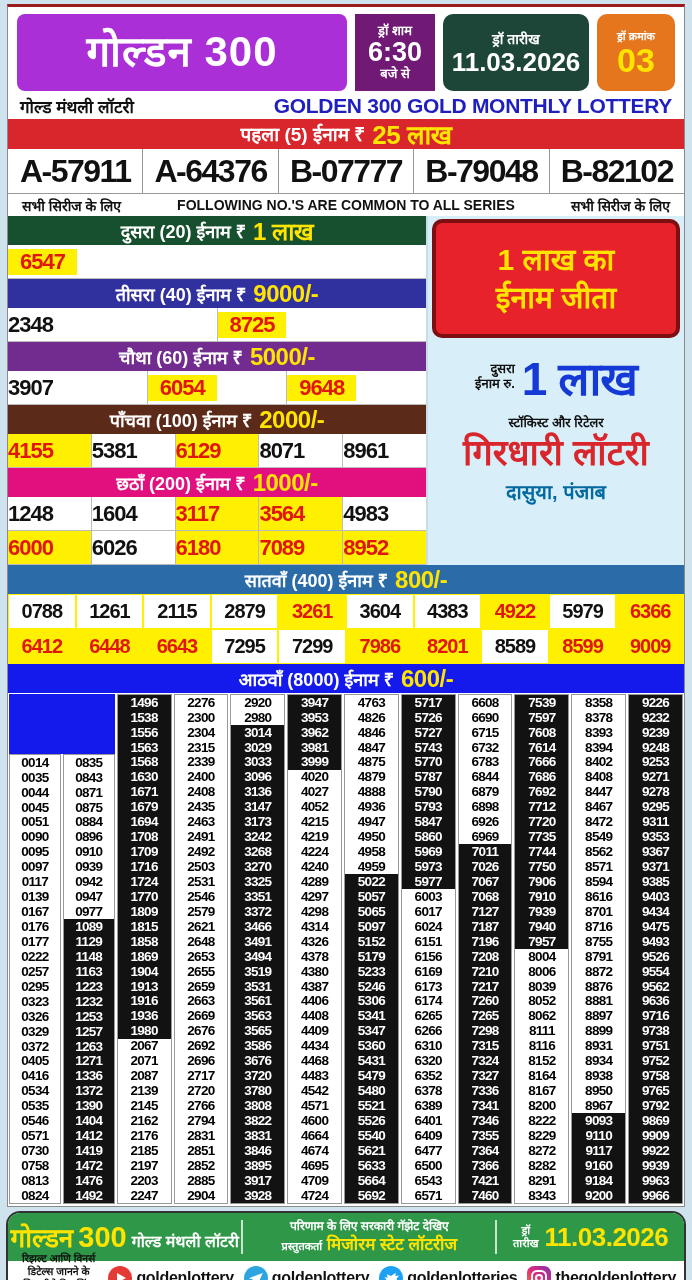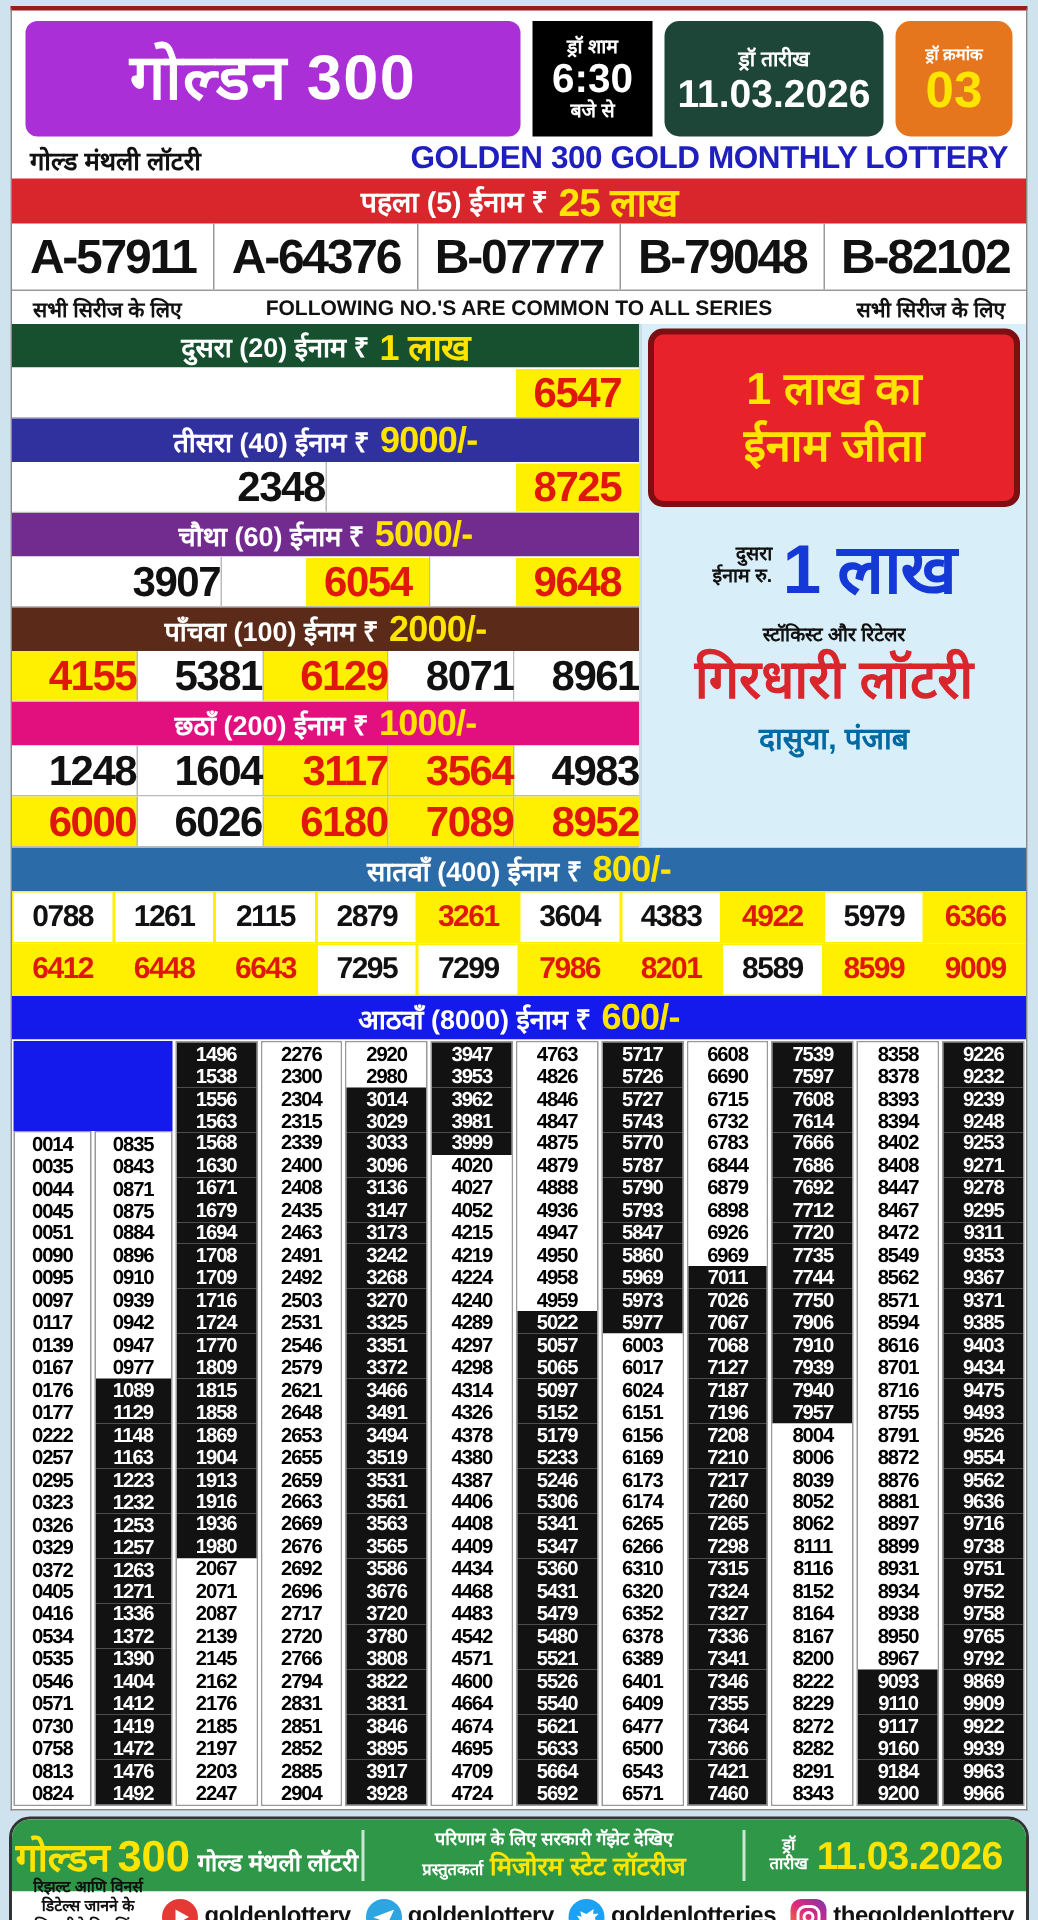--- a/index.html
+++ b/index.html
@@ -4,21 +4,21 @@
 <style>
   html,body{margin:0;padding:0}
   body{width:692px;height:1280px;background:#cfe3ee;font-family:"Liberation Sans",sans-serif;overflow:hidden}
   .content{margin:4px 7px 0;background:#fff;border:1px solid #8a8a8a;border-top:3px solid #9a1b1b}
   
   .hdr{display:flex;gap:8px;padding:7px 9px 2px;height:86px;box-sizing:border-box;align-items:stretch}
   .brandbox{background:#ab2fd6;color:#fff;border-radius:8px;flex:0 0 330px;text-align:center;display:flex;flex-direction:column;justify-content:center}
   .brandbox .pres{font-size:13px;font-weight:bold;line-height:1.1}
   .brandbox .ttl{font-size:42px;font-weight:bold;line-height:1.15;letter-spacing:1px}
   .hbox{display:flex;flex-direction:column;align-items:center;justify-content:center;color:#fff;font-weight:bold;text-align:center}
-  .timebox{background:#000000;width:80px}
+  .timebox{background:#701a75;width:80px}
   .timebox .s{font-size:13px;line-height:1.1}
   .timebox .b{font-size:27px;line-height:1.05}
   .datebox{background:#1e4638;border-radius:10px;flex:1}
   .datebox .s{font-size:14px}
   .datebox .b{font-size:26px;line-height:1.1}
   .nobox{background:#e5761d;border-radius:10px;width:78px}
   .nobox .s{font-size:11px}
   .nobox .b{color:#ffe400;font-size:34px;line-height:1}
   .subrow{display:flex;justify-content:space-between;align-items:center;height:26px;padding:0 12px}
   .sub-hi{font-weight:bold;font-size:17px;color:#111}
@@ -32,21 +32,21 @@
   .banner1 .amt{font-size:26px}
   
   .tickets{display:flex;height:44px;border-bottom:1px solid #999}
   .ticket{flex:1;border-right:1px solid #999;display:flex;align-items:center;justify-content:center;font-size:32px;font-weight:bold;letter-spacing:-1.5px;color:#111}
   .ticket:last-child{border-right:none}
   .common{display:flex;justify-content:space-between;align-items:center;height:22px;padding:0 14px;font-weight:bold;font-size:14px;color:#111}
   
   .mid{display:flex}
   .midleft{flex:1;min-width:0}
   .prow{display:flex;height:33px;border-bottom:1px solid #bbb}
-  .pcell{flex:1;display:flex;align-items:center;justify-content:flex-end;font-weight:bold;font-size:28px;letter-spacing:-1px;background:#fff;color:#111;border-right:1px solid #bbb}
+  .pcell{flex:1;display:flex;align-items:center;justify-content:flex-start;font-weight:bold;font-size:22px;letter-spacing:-1px;background:#fff;color:#111;border-right:1px solid #bbb}
   .pcell:last-child{border-right:none}
   .pcell.hl{background:#ffef00;color:#e0170b}
   .boxhl .pcell.hl{background:#fff}
   .boxhl .pcell.hl span{background:#ffef00;color:#e0170b;padding:0 12px}
   
   .midright{width:256px;display:flex;flex-direction:column;border-left:2px solid #c9dde8;background:#d8eef8}
   .winner-red{margin:3px 4px;background:#e8222a;border:4px solid #7d0f12;border-radius:10px;color:#ffe400;font-weight:bold;font-size:30px;text-align:center;line-height:1.25;padding:18px 0}
   .winner-body{flex:1;text-align:center;padding-top:5px}
   .wb-row{display:flex;align-items:center;justify-content:center;gap:7px}
   .wb-small{font-size:13px;font-weight:bold;line-height:1.15;text-align:right;color:#111}

